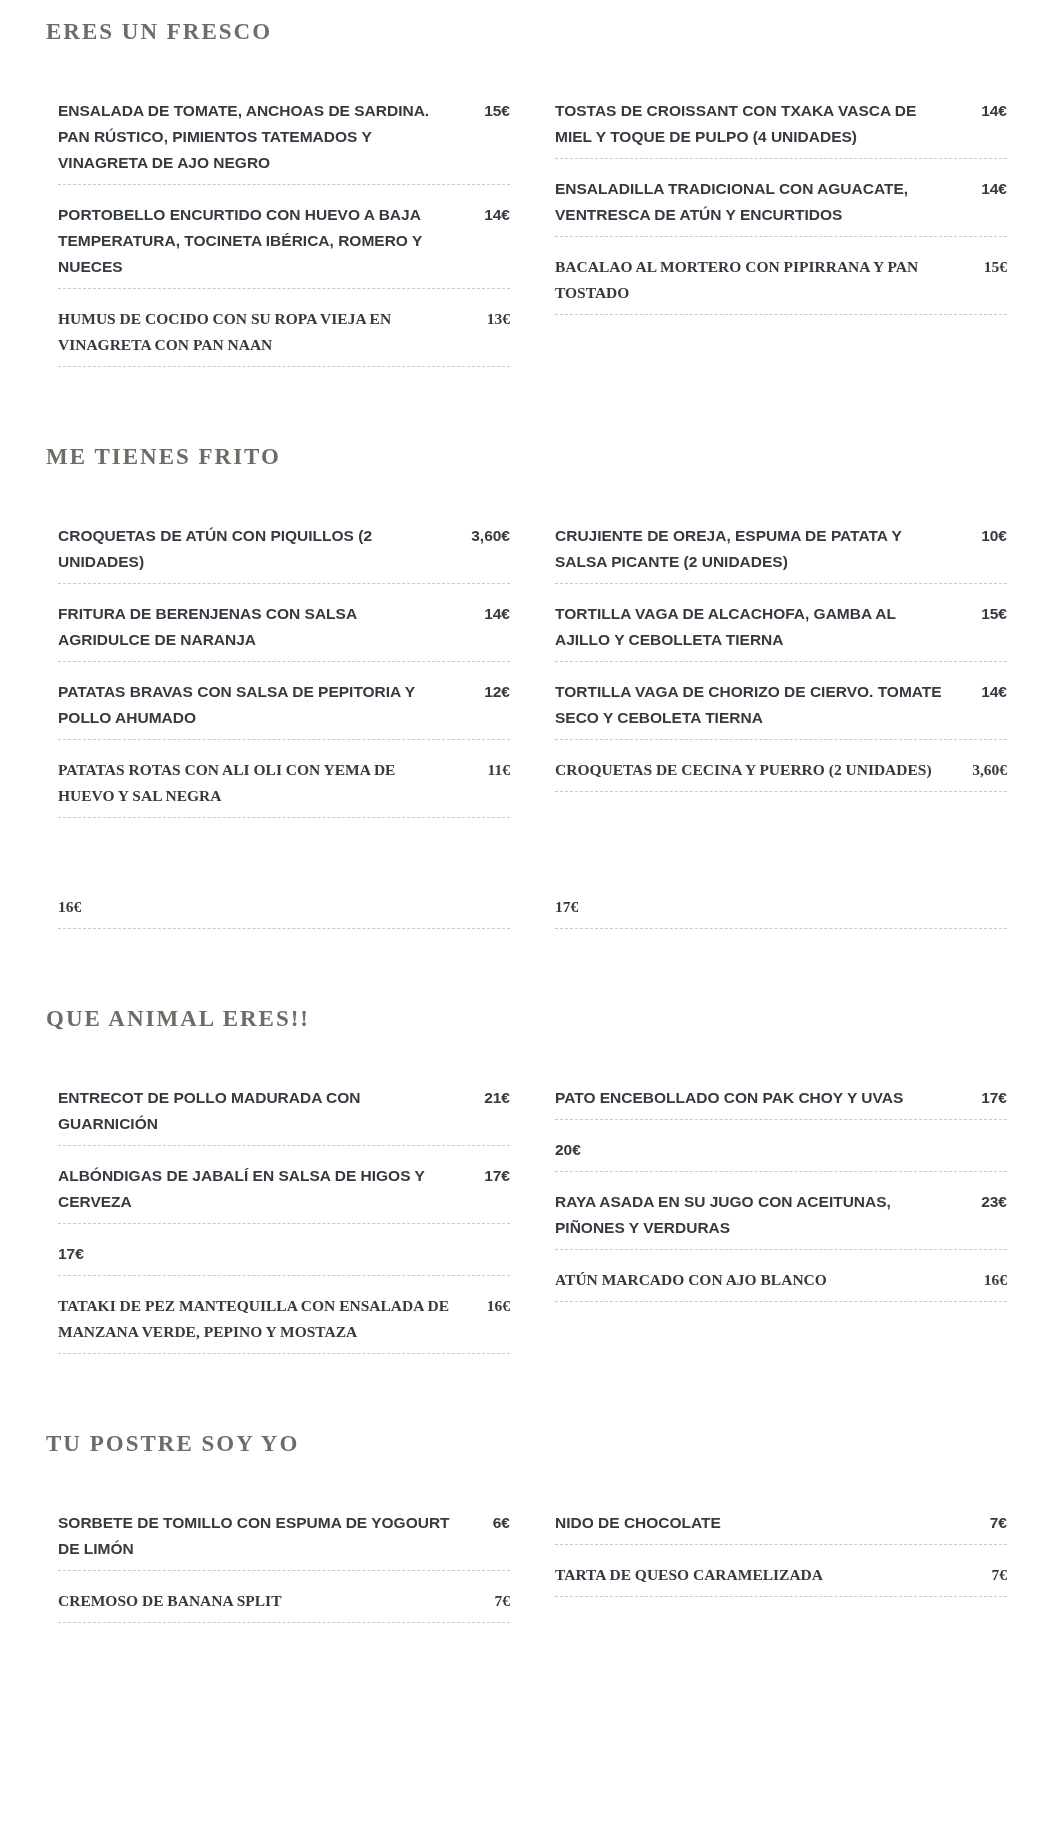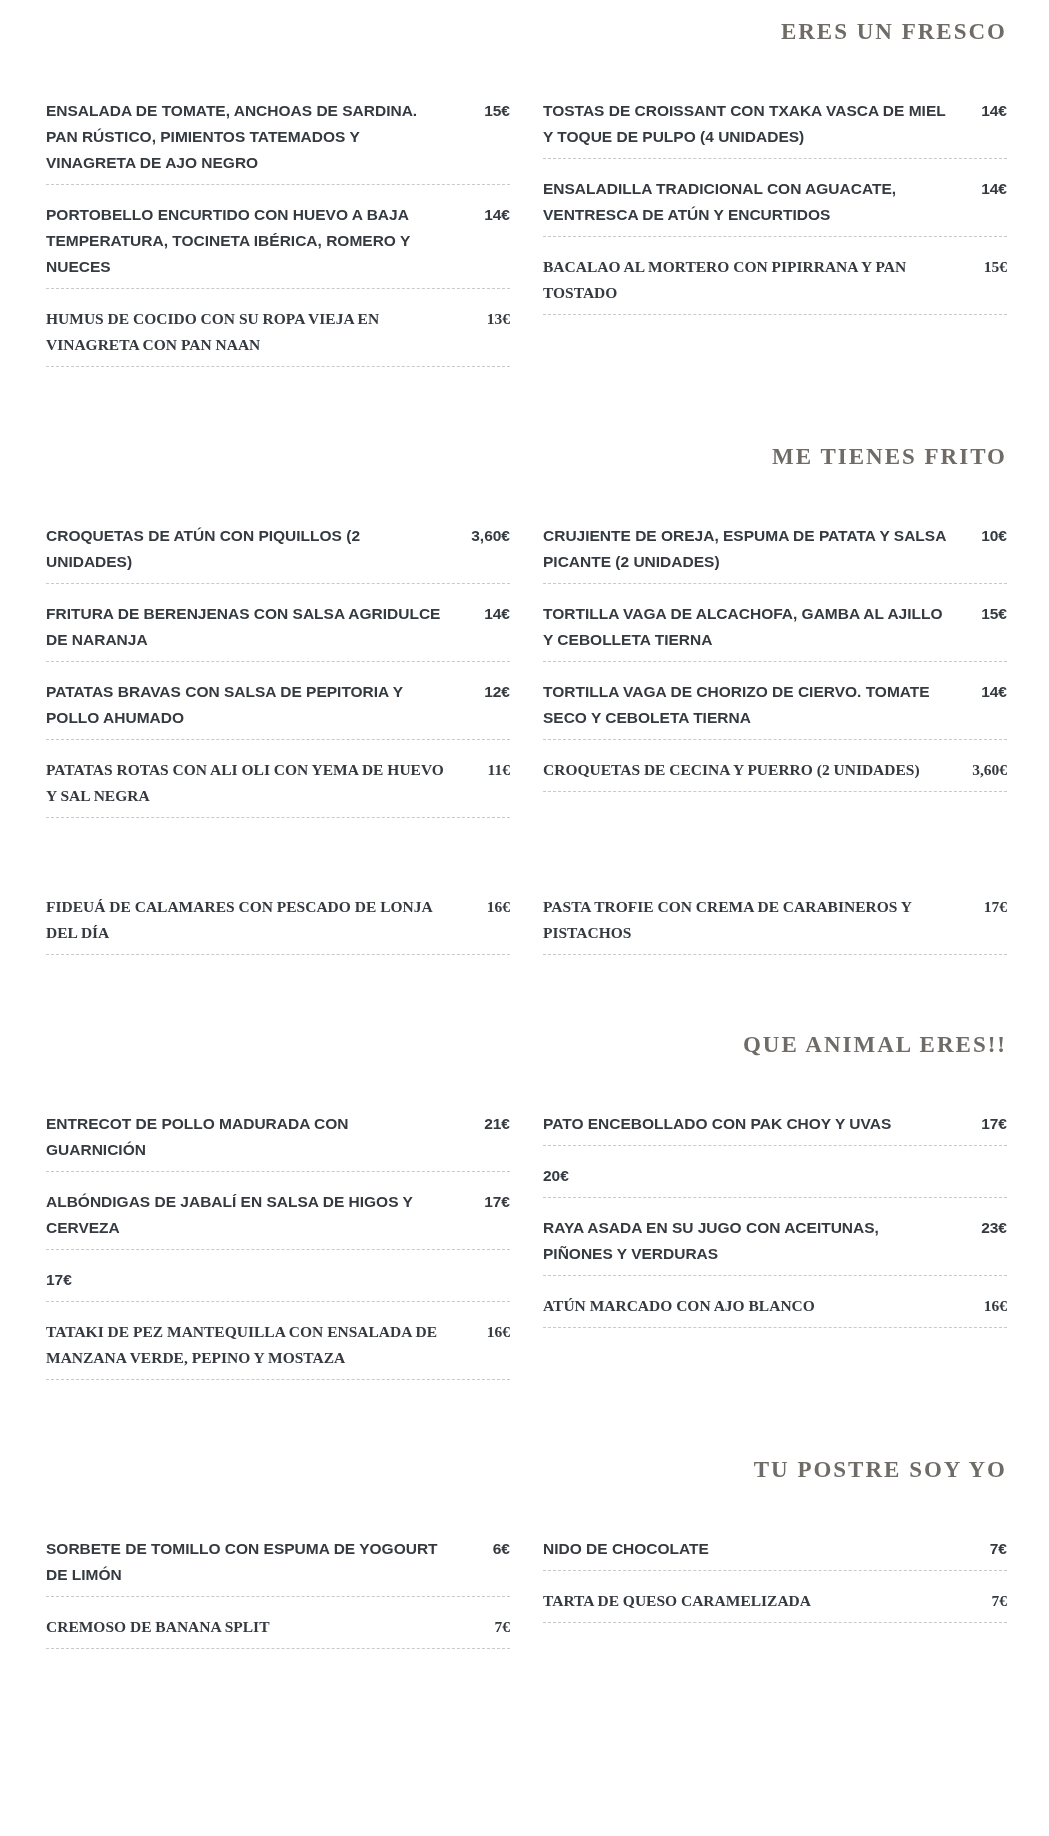--- a/index.html
+++ b/index.html
@@ -16,36 +16,37 @@
     padding: 18px 42px 100px 46px;
   }
   .menu-section {
     margin-top: 76px;
   }
   .menu-section:first-child {
     margin-top: 0;
   }
   .section-title {
     margin: 0 0 52px 0;
-    text-align: right;
+    text-align: left;
     font-family: "Liberation Serif", serif;
     font-weight: 700;
     font-size: 23px;
     line-height: 28px;
     letter-spacing: 2px;
     color: var(--title-color, #6f6b67);
   }
   .columns {
     display: flex;
     gap: 33px;
     align-items: flex-start;
   }
   .col {
     flex: 1 1 0;
     min-width: 0;
+    margin-left: 12px;
   }
   .item {
     display: flex;
     align-items: flex-start;
     padding-bottom: 8px;
     margin-bottom: 17px;
     border-bottom: 1px dashed var(--divider-color, #c9c9c9);
     font-weight: 700;
     font-size: 15.5px;
     line-height: 26px;
@@ -152,27 +153,25 @@
     <span class="item-price">3,60€</span>
   </div>
 </div>
       </div>
   </section>
 
   <section class="menu-section">
     <div class="columns">
         <div class="col">
   <div class="item">
-    <span class="item-name">FIDEUÁ DE CALAMARES CON PESCADO DE LONJA DEL DÍA</span>
     <span class="item-price">16€</span>
   </div>
 </div>
         <div class="col">
   <div class="item">
-    <span class="item-name">PASTA TROFIE CON CREMA DE CARABINEROS Y PISTACHOS</span>
     <span class="item-price">17€</span>
   </div>
 </div>
       </div>
   </section>
 
   <section class="menu-section">
     <h2 class="section-title">QUE ANIMAL ERES!!</h2>
     <div class="columns">
         <div class="col">

